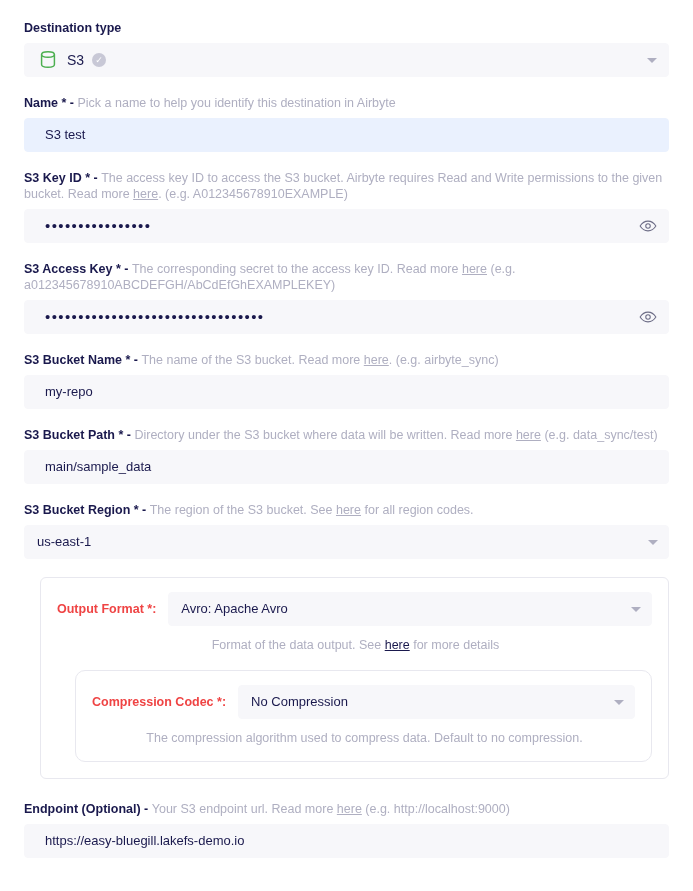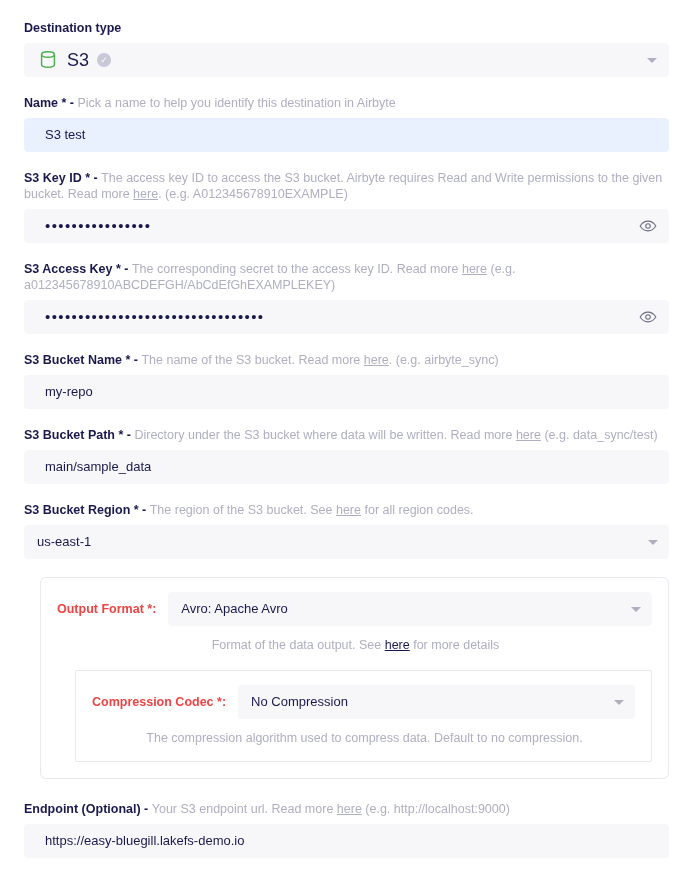--- a/index.html
+++ b/index.html
@@ -100,21 +100,21 @@
     align-items: center;
     gap: 8px;
     padding-left: 12px;
   }
   .dest-icon {
     width: 22px;
     height: 22px;
     flex: 0 0 22px;
   }
   .dest-name {
-    font-size: 18px;
+    font-size: 14px;
     color: #1a194d;
   }
   .check-badge {
     width: 14px;
     height: 14px;
     border-radius: 50%;
     background: #c8c8d6;
     color: #ffffff;
     font-size: 9px;
     line-height: 14px;
@@ -148,21 +148,21 @@
     margin-top: 12px;
     margin-left: 2px;
     text-align: center;
   }
   .helper a {
     color: #afafc1;
     text-decoration: underline;
   }
   .nested-box {
     border: 1px solid #e8e8ef;
-    border-radius: 2px;
+    border-radius: 10px;
     padding: 14px 16px 16px 16px;
     margin-top: 18px;
     margin-left: 18px;
   }
   a.link {
     color: #1a194d;
     text-decoration: underline;
   }
   .label .desc a.link { color: #afafc1; }
 </style>

